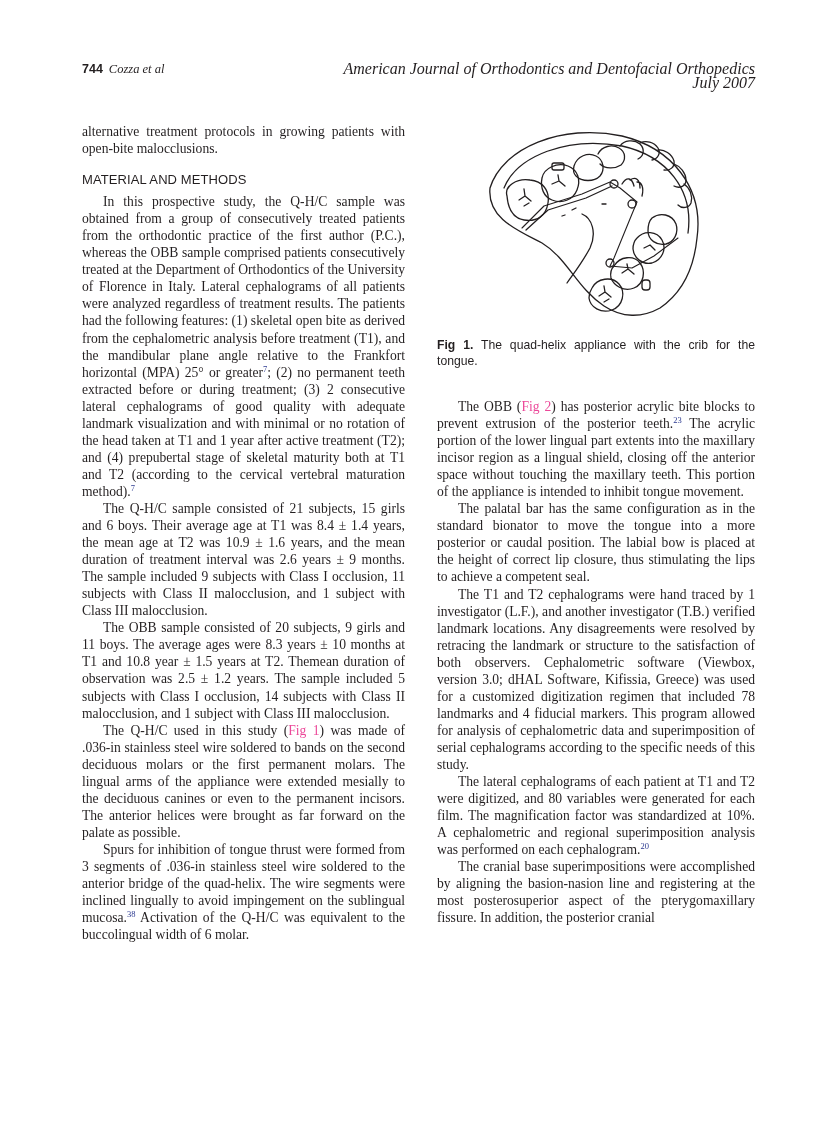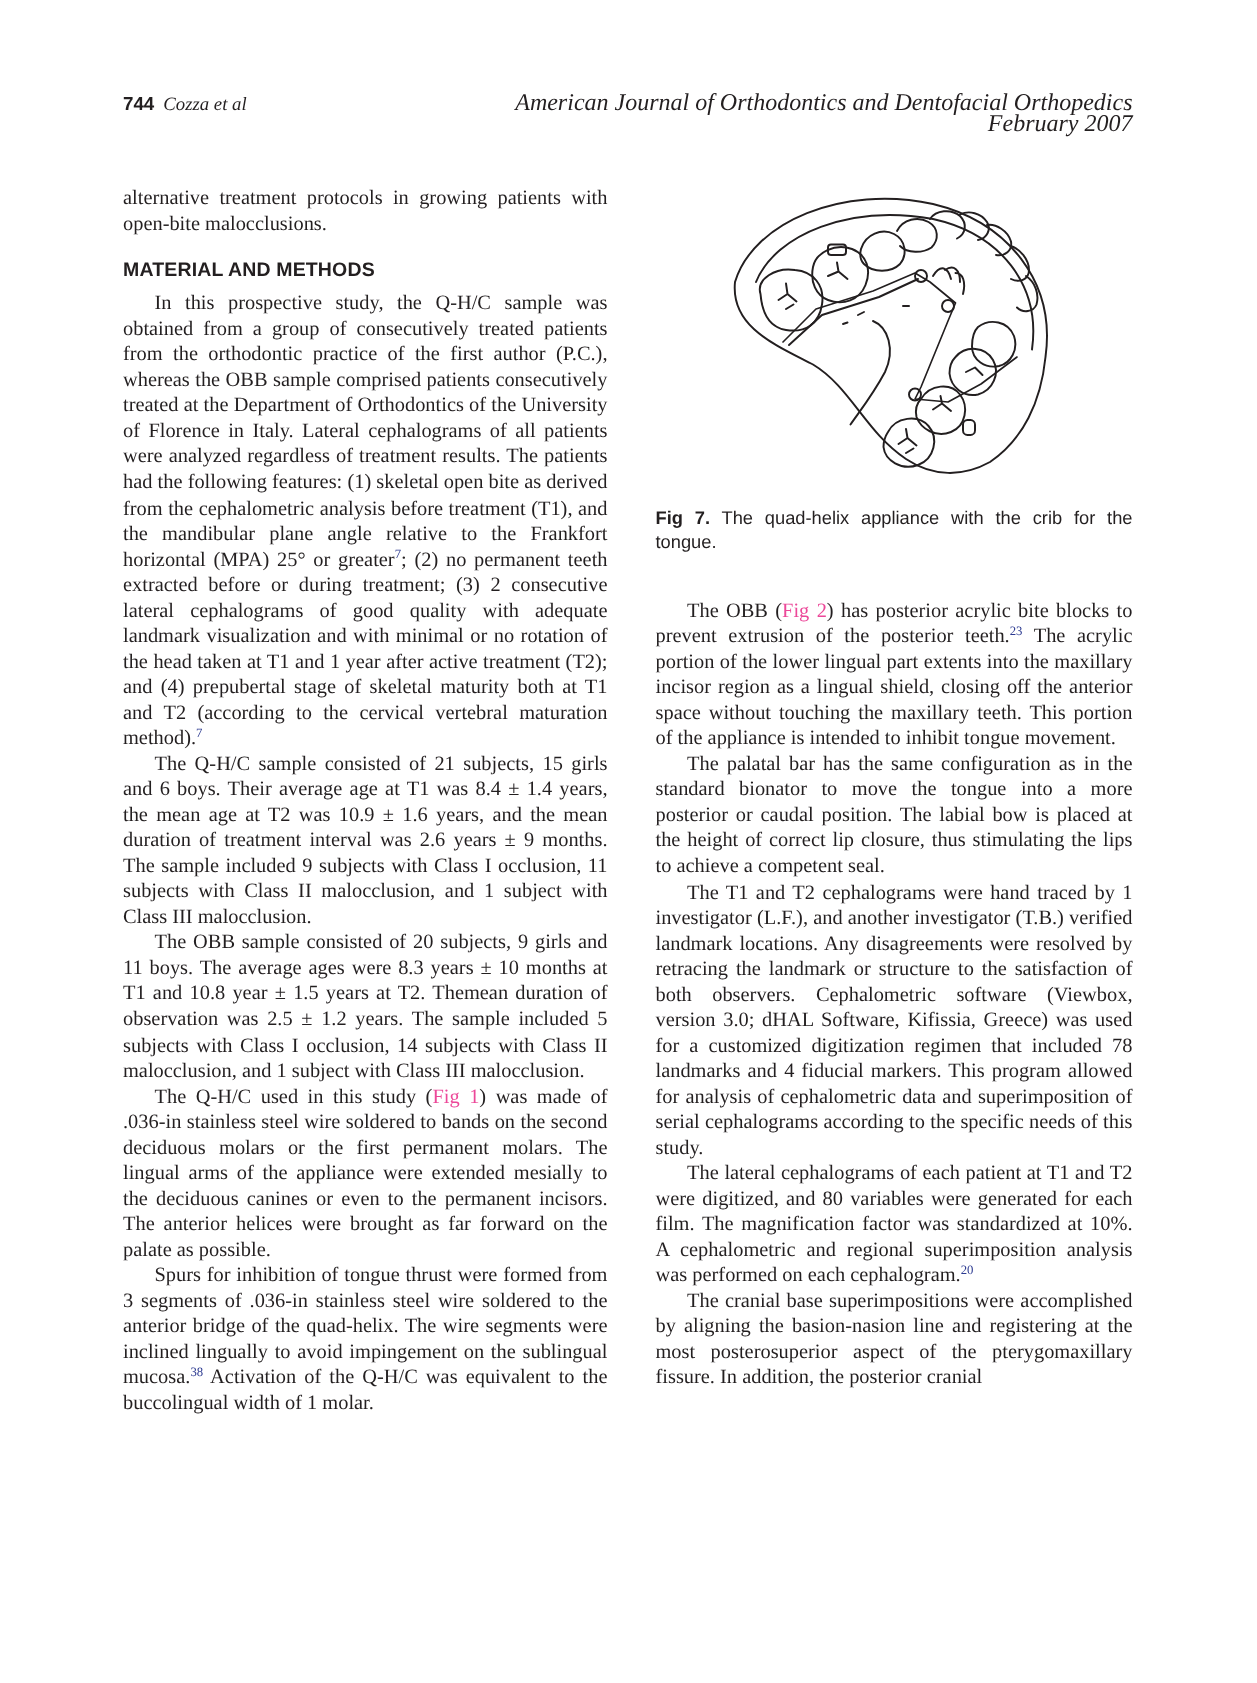--- a/index.html
+++ b/index.html
@@ -11,59 +11,59 @@
   .rh-page { font-family: "Liberation Sans", sans-serif; font-weight: bold; font-size: 12.5px; margin-right: 6px; }
   .rh-author { font-style: italic; }
   .rh-right { position: absolute; right: 0; top: 0; text-align: right; font-family: "Liberation Serif", serif; font-style: italic; font-size: 16px; line-height: 14px; }
 
   .col { position: absolute; font-family: "Liberation Serif", serif; font-size: 13.6px; line-height: 17.05px; text-align: justify; }
   .col-left { left: 82px; top: 123px; width: 323px; }
   .col-right { left: 437px; top: 398px; width: 318px; }
 
   .col p { margin: 0; text-indent: 0; hyphens: manual; }
   .col p.indent { text-indent: 21px; }
-  .heading { font-family: "Liberation Sans", sans-serif; font-weight: bold; font-size: 13px; margin: 14px 0 5px 0; letter-spacing: 0.1px; }
+  .heading { font-family: "Liberation Sans", sans-serif; font-weight: normal; font-size: 13px; margin: 14px 0 5px 0; letter-spacing: 0.1px; }
 
   a.ref { color: #ec4899; text-decoration: none; }
   sup.ref { color: #2b3990; font-size: 8.5px; line-height: 0; vertical-align: 5px; }
 
   .figure { position: absolute; left: 437px; top: 118px; width: 318px; }
   .figure svg { display: block; margin-left: 45px; }
   .caption { font-family: "Liberation Sans", sans-serif; font-size: 12.2px; line-height: 16px; margin-top: 14px; text-align: justify; }
   .caption .fig-label { font-weight: bold; }
 </style>
 </head>
 <body>
 
 <div class="page">
 
   <div class="running-head">
     <div class="rh-left">
       <span class="rh-page">744</span><span class="rh-author">Cozza et al</span>
     </div>
     <div class="rh-right">
       <div>American Journal of Orthodontics and Dentofacial Orthopedics</div>
-      <div>February 2007</div>
+      <div>July 2007</div>
     </div>
   </div>
 
   <div class="col col-left">
     <p>alternative treatment protocols in growing patients with open-bite malocclusions.</p>
 
     <div class="heading">MATERIAL AND METHODS</div>
 
     <p class="indent"><span>In this prospective study, the Q-H/C sample was obtained from a group of consecutively treated patients from the orthodontic practice of the first author (P.C.), whereas the OBB sample comprised patients consecu­tively treated at the Department of Orthodontics of the University of Florence in Italy. Lateral cephalograms of all patients were analyzed regardless of treatment results. The patients had the following features: (1) skeletal open bite as derived from the cephalometric analysis before treatment (T1), and the mandibular plane angle relative to the Frankfort horizontal (MPA) 25° or greater</span><sup class="ref">7</sup><span>; (2) no permanent teeth extracted before or during treatment; (3) 2 consecutive lateral cephalo­grams of good quality with adequate landmark visual­ization and with minimal or no rotation of the head taken at T1 and 1 year after active treatment (T2); and (4) prepubertal stage of skeletal maturity both at T1 and T2 (according to the cervical vertebral maturation method).</span><sup class="ref">7</sup></p>
 
     <p class="indent">The Q-H/C sample consisted of 21 subjects, 15 girls and 6 boys. Their average age at T1 was 8.4 ± 1.4 years, the mean age at T2 was 10.9 ± 1.6 years, and the mean duration of treatment interval was 2.6 years ± 9 months. The sample included 9 subjects with Class I occlusion, 11 subjects with Class II malocclusion, and 1 subject with Class III malocclusion.</p>
 
     <p class="indent">The OBB sample consisted of 20 subjects, 9 girls and 11 boys. The average ages were 8.3 years ± 10 months at T1 and 10.8 year ± 1.5 years at T2. Themean duration of observation was 2.5 ± 1.2 years. The sample included 5 subjects with Class I occlusion, 14 subjects with Class II malocclusion, and 1 subject with Class III malocclusion.</p>
 
     <p class="indent"><span>The Q-H/C used in this study (</span><a class="ref" href="#">Fig 1</a><span>) was made of .036-in stainless steel wire soldered to bands on the second deciduous molars or the first permanent molars. The lingual arms of the appliance were extended mesially to the deciduous canines or even to the permanent incisors. The anterior helices were brought as far forward on the palate as possible.</span></p>
 
-    <p class="indent"><span>Spurs for inhibition of tongue thrust were formed from 3 segments of .036-in stainless steel wire soldered to the anterior bridge of the quad-helix. The wire segments were inclined lingually to avoid impingement on the sublingual mucosa.</span><sup class="ref">38</sup><span> Activation of the Q-H/C was equivalent to the buccolingual width of 1 molar.</span></p>
+    <p class="indent"><span>Spurs for inhibition of tongue thrust were formed from 3 segments of .036-in stainless steel wire soldered to the anterior bridge of the quad-helix. The wire segments were inclined lingually to avoid impingement on the sublingual mucosa.</span><sup class="ref">38</sup><span> Activation of the Q-H/C was equivalent to the buccolingual width of 6 molar.</span></p>
 
   </div>
 
   <div class="figure">
     <svg width="225" height="205" viewBox="0 0 225 205" fill="none" stroke="#231f20" stroke-width="1.3" stroke-linecap="round" stroke-linejoin="round" aria-label="line-drawing-quad-helix-appliance-on-maxillary-arch">
 
       <path d="M8 70 C 20 30, 80 5, 140 18 C 190 30, 222 70, 215 120 C 212 150, 200 175, 178 190 C 160 200, 140 200, 122 188 C 95 170, 85 140, 60 125 C 35 112, 5 100, 8 70 Z"></path>
 
       <path d="M22 70 C 35 38, 85 18, 140 28 C 185 38, 212 72, 206 115"></path>
 
@@ -96,21 +96,21 @@
       <circle cx="132" cy="66" r="4"></circle>
       <circle cx="150" cy="86" r="4"></circle>
       <circle cx="128" cy="145" r="4"></circle>
 
       <path d="M140 66 C 145 58, 150 60, 152 68 M148 62 C 154 58, 158 62, 158 70 M155 64 C 160 64, 162 70, 160 78"></path>
 
       <path d="M100 96 C 110 100, 115 115, 108 130 C 100 145, 92 155, 85 165"></path>
       <path d="M80 98 l3 -1 M90 92 l4 -2"></path>
       <path d="M120 86 l4 0"></path>
     </svg>
-    <div class="caption"><span class="fig-label">Fig 7.</span><span> The quad-helix appliance with the crib for the tongue.</span></div>
+    <div class="caption"><span class="fig-label">Fig 1.</span><span> The quad-helix appliance with the crib for the tongue.</span></div>
   </div>
 
   <div class="col col-right">
     <p class="indent"><span>The OBB (</span><a class="ref" href="#">Fig 2</a><span>) has posterior acrylic bite blocks to prevent extrusion of the posterior teeth.</span><sup class="ref">23</sup><span> The acrylic portion of the lower lingual part extents into the maxillary incisor region as a lingual shield, closing off the anterior space without touching the maxillary teeth. This portion of the appliance is intended to inhibit tongue movement.</span></p>
 
     <p class="indent">The palatal bar has the same configuration as in the standard bionator to move the tongue into a more posterior or caudal position. The labial bow is placed at the height of correct lip closure, thus stimulating the lips to achieve a competent seal.</p>
 
 
     <p class="indent">The T1 and T2 cephalograms were hand traced by 1 investigator (L.F.), and another investigator (T.B.) verified landmark locations. Any disagreements were resolved by retracing the landmark or structure to the satisfaction of both observers. Cephalometric software (Viewbox, version 3.0; dHAL Software, Kifissia, Greece) was used for a customized digitization regimen that included 78 landmarks and 4 fiducial markers. This program allowed for analysis of cephalometric data and superimposition of serial cephalograms according to the specific needs of this study.</p>
 

